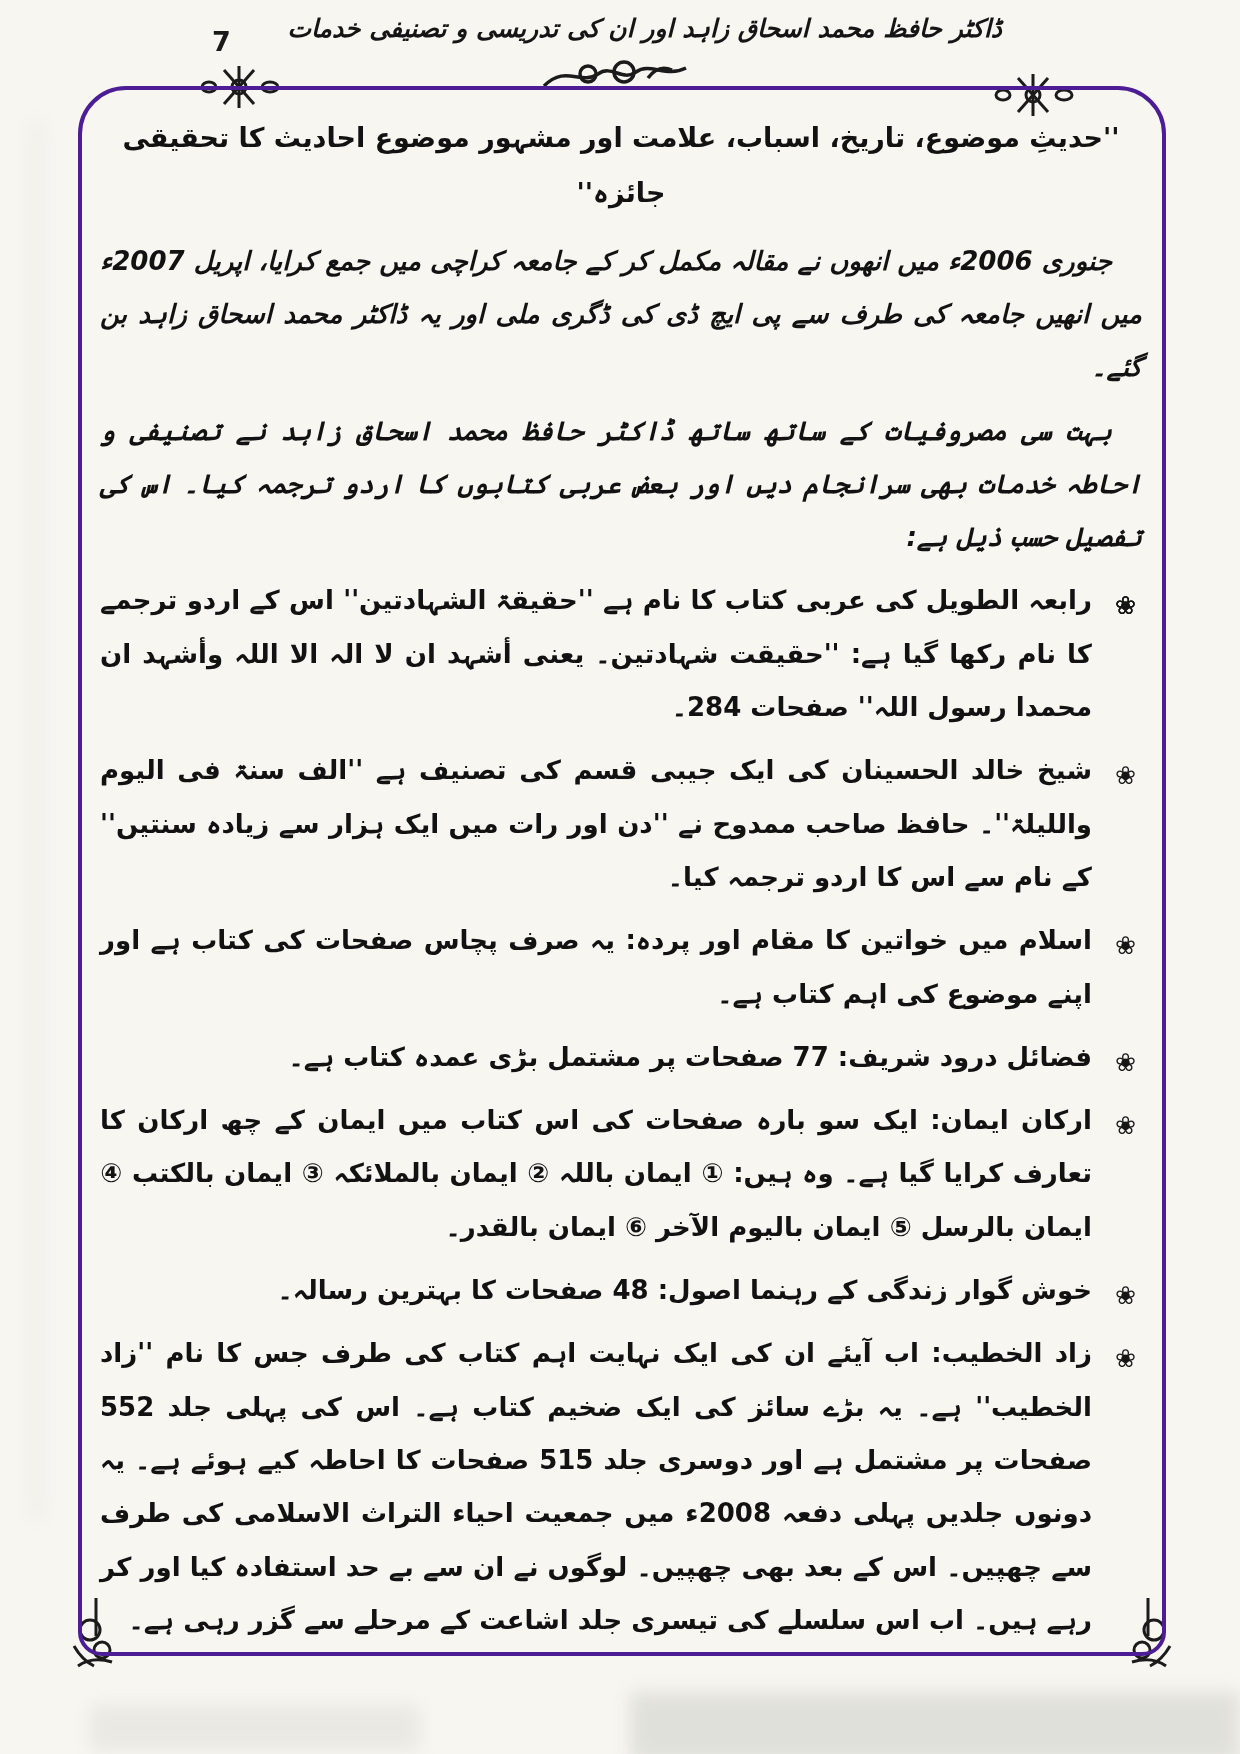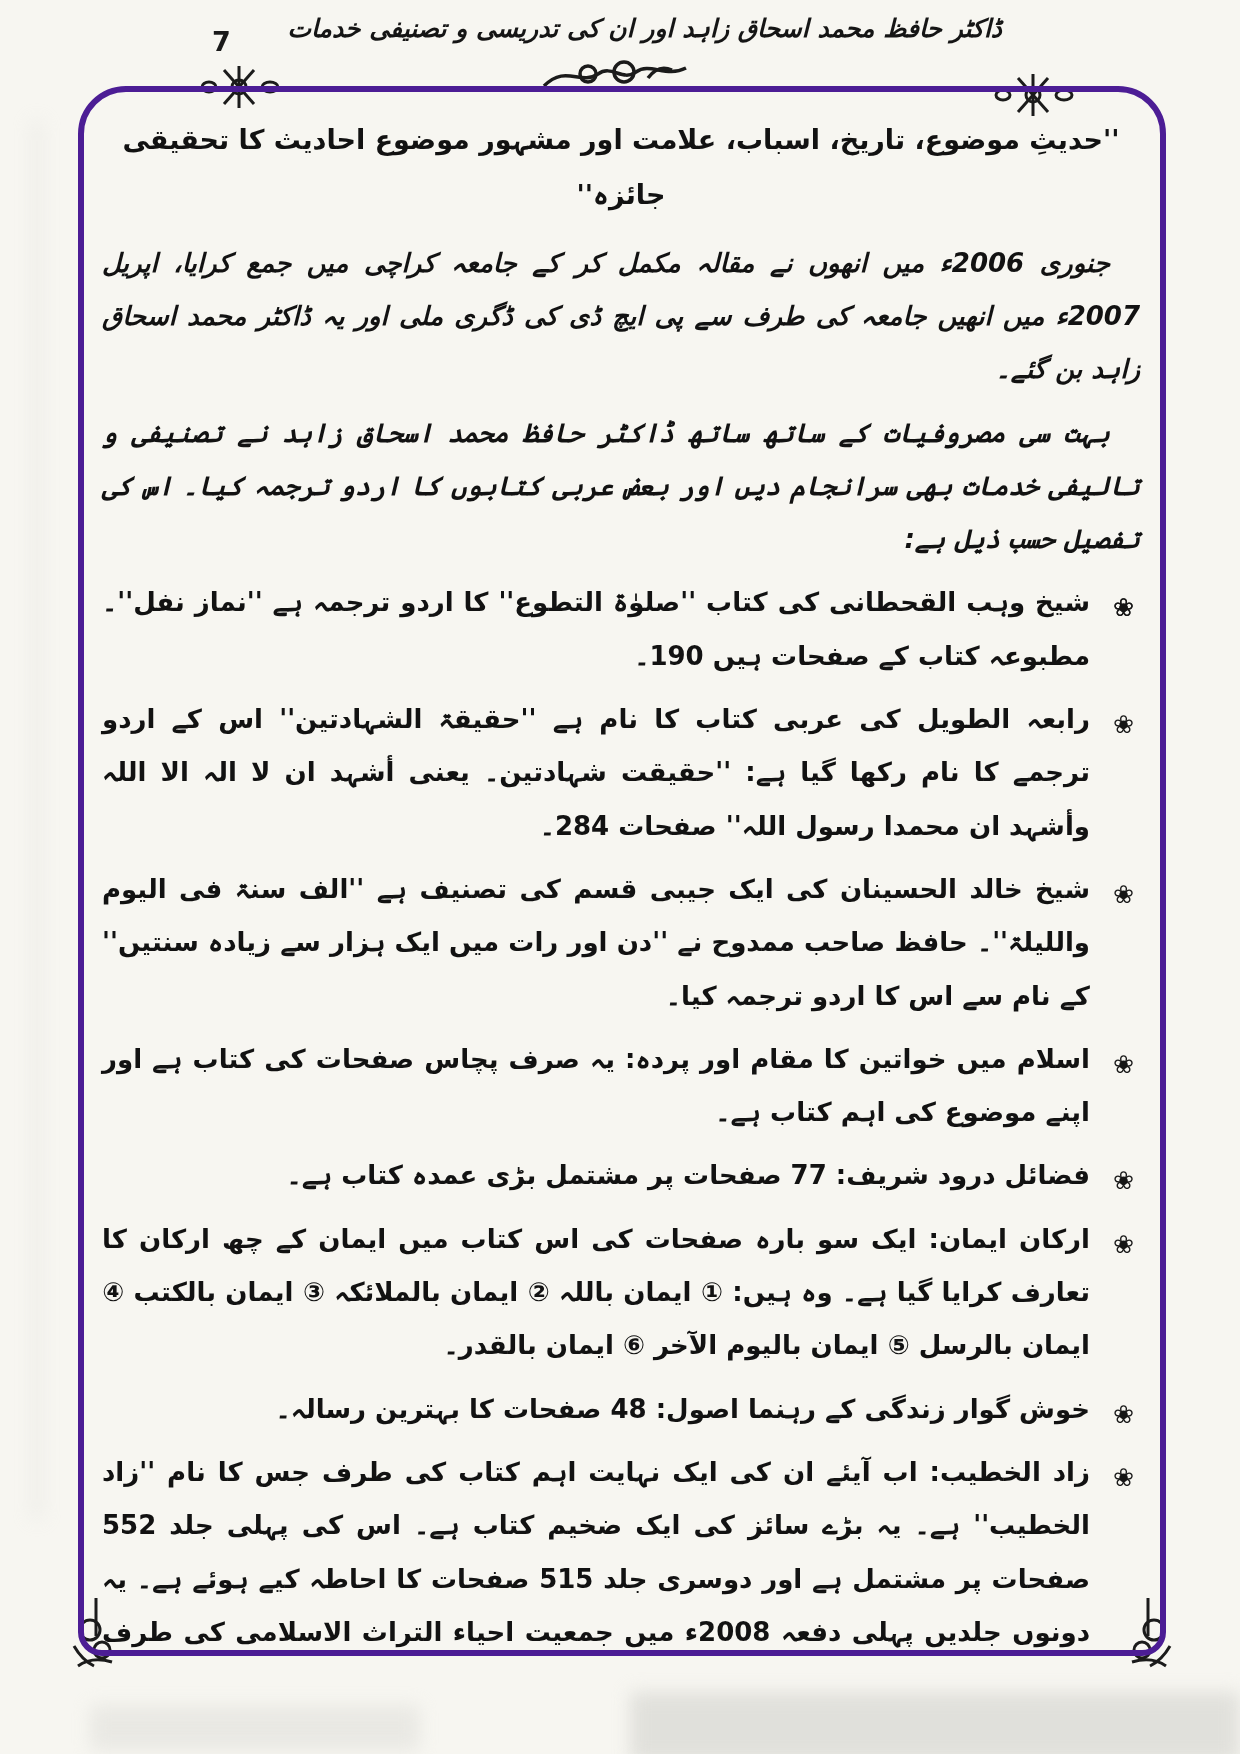--- a/index.html
+++ b/index.html
@@ -21,21 +21,21 @@
   }
   .header-title{
     position:absolute;top:14px;right:238px;
     direction:rtl;font-size:25px;font-weight:bold;color:#151515;
     letter-spacing:0;
     font-style:italic;
   }
 
   .frame{
     position:absolute;left:78px;top:86px;width:1088px;height:1570px;
-    border:6px solid #4c1d95;
+    border:4px solid #4c1d95;
     border-radius:48px 48px 24px 24px;
     box-sizing:border-box;
     overflow:hidden;
     background:transparent;
   }
 
   .ornament{position:absolute;pointer-events:none;}
   .orn-top-left{left:196px;top:64px;}
   .orn-top-right{left:990px;top:72px;}
   .orn-top-center{left:540px;top:52px;}
@@ -124,29 +124,28 @@
   </g>
 </svg>
 
 <div class="frame">
   <div class="content">
 
     <div class="quote">''حدیثِ موضوع، تاریخ، اسباب، علامت اور مشہور موضوع احادیث کا تحقیقی جائزہ''</div>
 
     <p class="para">جنوری 2006ء میں انھوں نے مقالہ مکمل کر کے جامعہ کراچی میں جمع کرایا، اپریل 2007ء میں انھیں جامعہ کی طرف سے پی ایچ ڈی کی ڈگری ملی اور یہ ڈاکٹر محمد اسحاق زاہد بن گئے۔</p>
 
-    <p class="para intro">بہت سی مصروفیات کے ساتھ ساتھ ڈاکٹر حافظ محمد اسحاق زاہد نے تصنیفی و تالیفی خدمات بھی سرانجام دیں اور بعض عربی کتابوں کا اردو ترجمہ کیا۔ اس کی تفصیل حسب ذیل ہے:</p>
+    <p class="para intro">بہت سی مصروفیات کے ساتھ ساتھ ڈاکٹر حافظ محمد اسحاق زاہد نے تصنیفی و احاطہ خدمات بھی سرانجام دیں اور بعض عربی کتابوں کا اردو ترجمہ کیا۔ اس کی تفصیل حسب ذیل ہے:</p>
 
     <ul class="book-list">
       <li>
         <span class="bullet">❀</span>
       </li>
       <li>
         <span class="bullet">❀</span>
-        <span>شیخ وہب القحطانی کی کتاب ''صلوٰۃ التطوع'' کا اردو ترجمہ ہے ''نماز نفل''۔ مطبوعہ کتاب کے صفحات ہیں 190۔</span>
       </li>
       <li>
         <span class="bullet">❀</span>
         <span>رابعہ الطویل کی عربی کتاب کا نام ہے ''حقیقۃ الشہادتین'' اس کے اردو ترجمے کا نام رکھا گیا ہے: ''حقیقت شہادتین۔ یعنی أشہد ان لا الہ الا اللہ وأشہد ان محمدا رسول اللہ'' صفحات 284۔</span>
       </li>
       <li>
         <span class="bullet">❀</span>
         <span>شیخ خالد الحسینان کی ایک جیبی قسم کی تصنیف ہے ''الف سنۃ فی الیوم واللیلۃ''۔ حافظ صاحب ممدوح نے ''دن اور رات میں ایک ہزار سے زیادہ سنتیں'' کے نام سے اس کا اردو ترجمہ کیا۔</span>
       </li>
       <li>

